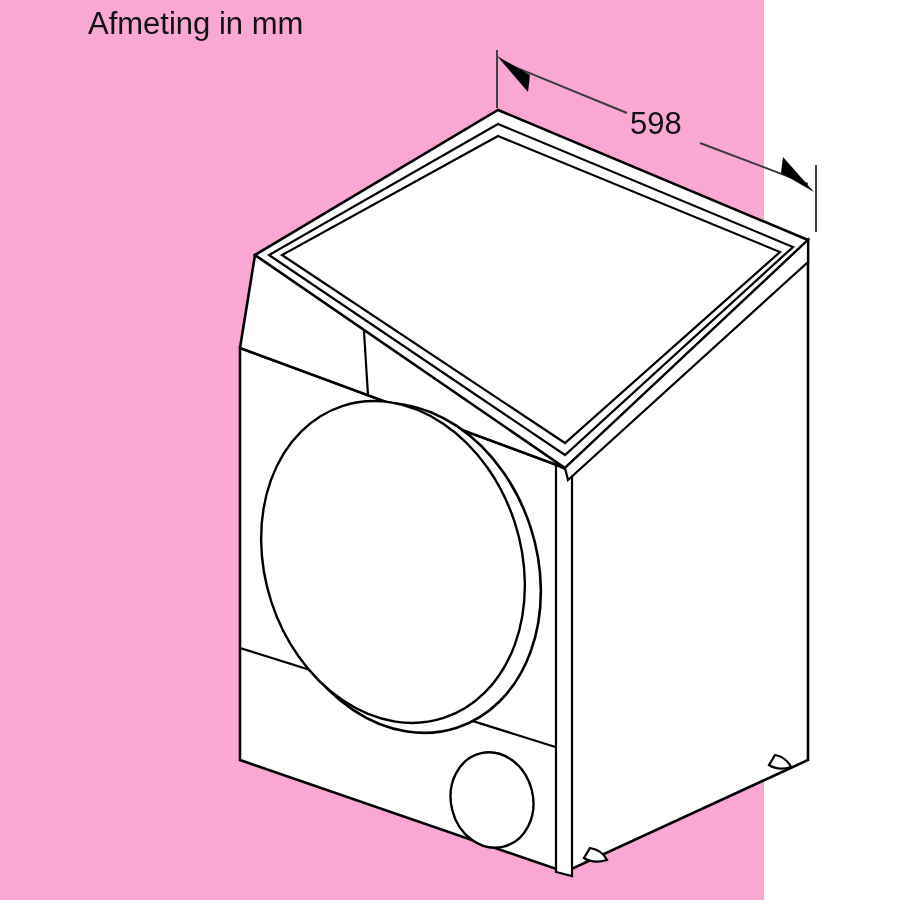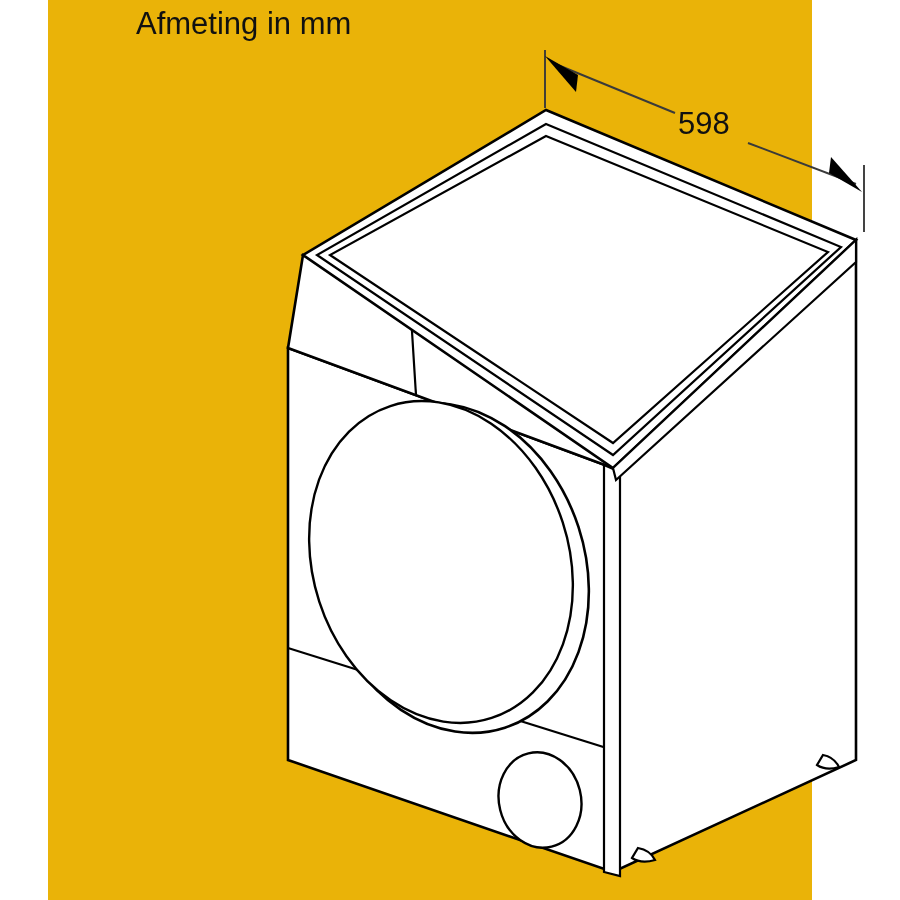--- a/index.html
+++ b/index.html
@@ -11,22 +11,21 @@
   body {
     width: 900px;
     height: 900px;
     font-family: "Liberation Sans", sans-serif;
     overflow: hidden;
   }
   #page {
     position: relative;
     width: 764px;
     height: 900px;
-    background: #eab308;
-    margin-left: 48px;
+    background: #f9a8d4;
   }
   #drawing {
     position: absolute;
     left: 0;
     top: 0;
     width: 900px;
     height: 900px;
     display: block;
   }
   .title-text {

